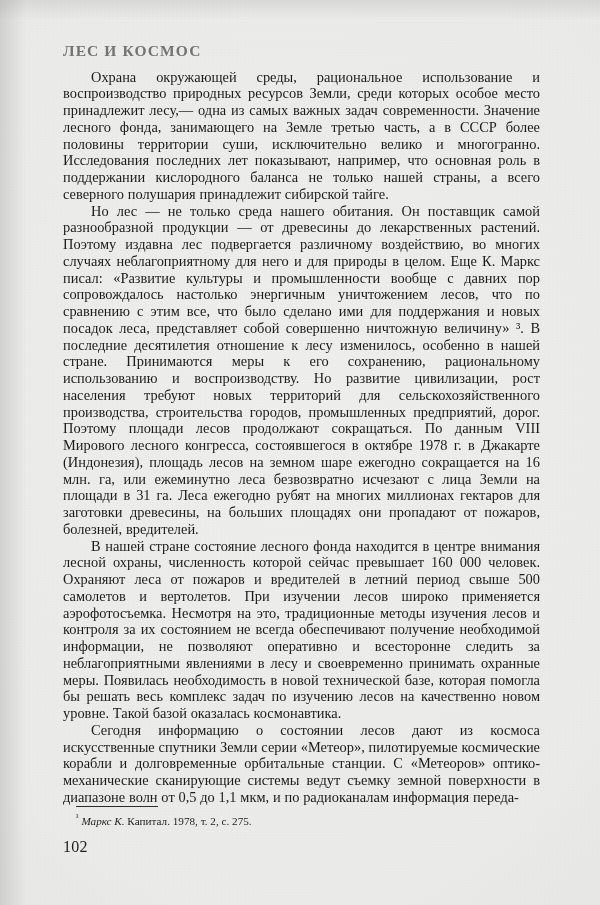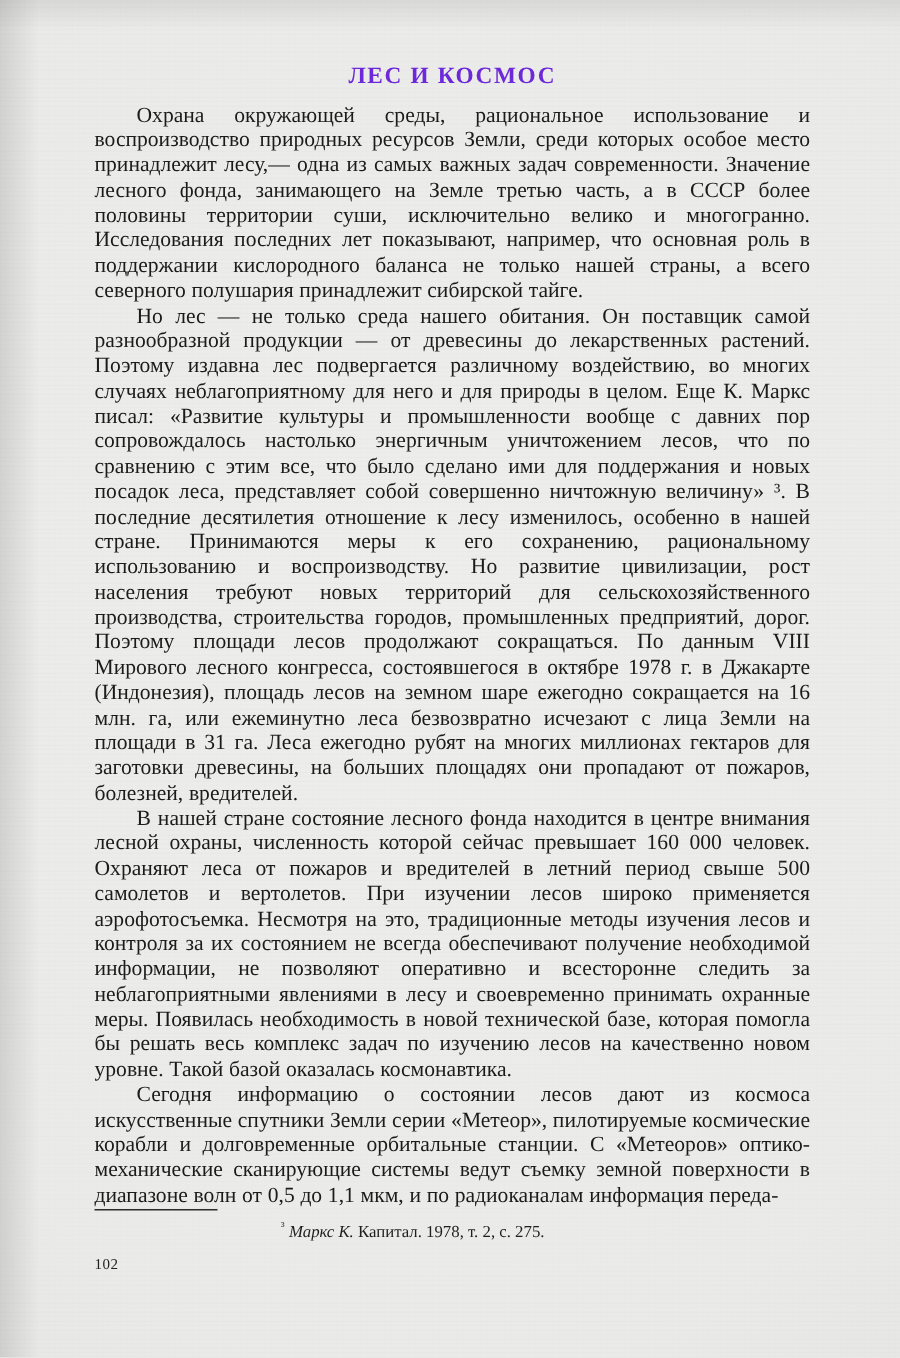--- a/index.html
+++ b/index.html
@@ -46,46 +46,44 @@
   }
 
   .text-block {
     position: absolute;
     left: 63px;
     top: 42px;
     width: 477px;
   }
 
   .article-title {
-    text-align: center;
     font-size: 15.5px;
     letter-spacing: 1.1px;
     font-weight: 700;
     margin: 0 0 8px 0;
     line-height: 1.2;
-    color: #6d28d9;
+    color: #737373;
   }
 
   p.para {
     margin: 0;
     text-indent: 28px;
     text-align: justify;
     font-size: 14.4px;
     line-height: 16.75px;
     word-spacing: .2px;
     color: #1b1b1b;
     -webkit-font-smoothing: antialiased;
   }
 
   .footnote-wrap {
     position: absolute;
-    left: 63px;
+    left: 76px;
     top: 806px;
     width: 300px;
-    text-align: right;
   }
   .footnote-rule {
     width: 82px;
     height: 1px;
     background: #2b2b2b;
     margin: 0 0 4px 0;
   }
   .footnote {
     font-size: 11.2px;
     line-height: 14px;
@@ -98,21 +96,21 @@
     margin-right: 3px;
   }
   .footnote .fn-author {
     font-style: italic;
   }
 
   .page-number {
     position: absolute;
     left: 63px;
     top: 838px;
-    font-size: 10px;
+    font-size: 16px;
     color: #1f1f1f;
     letter-spacing: .3px;
   }
 </style>
 </head>
 <body>
 
 <div class="scan-page"></div>
 <div class="scan-grain"></div>
 <div class="scan-edge-left"></div>

